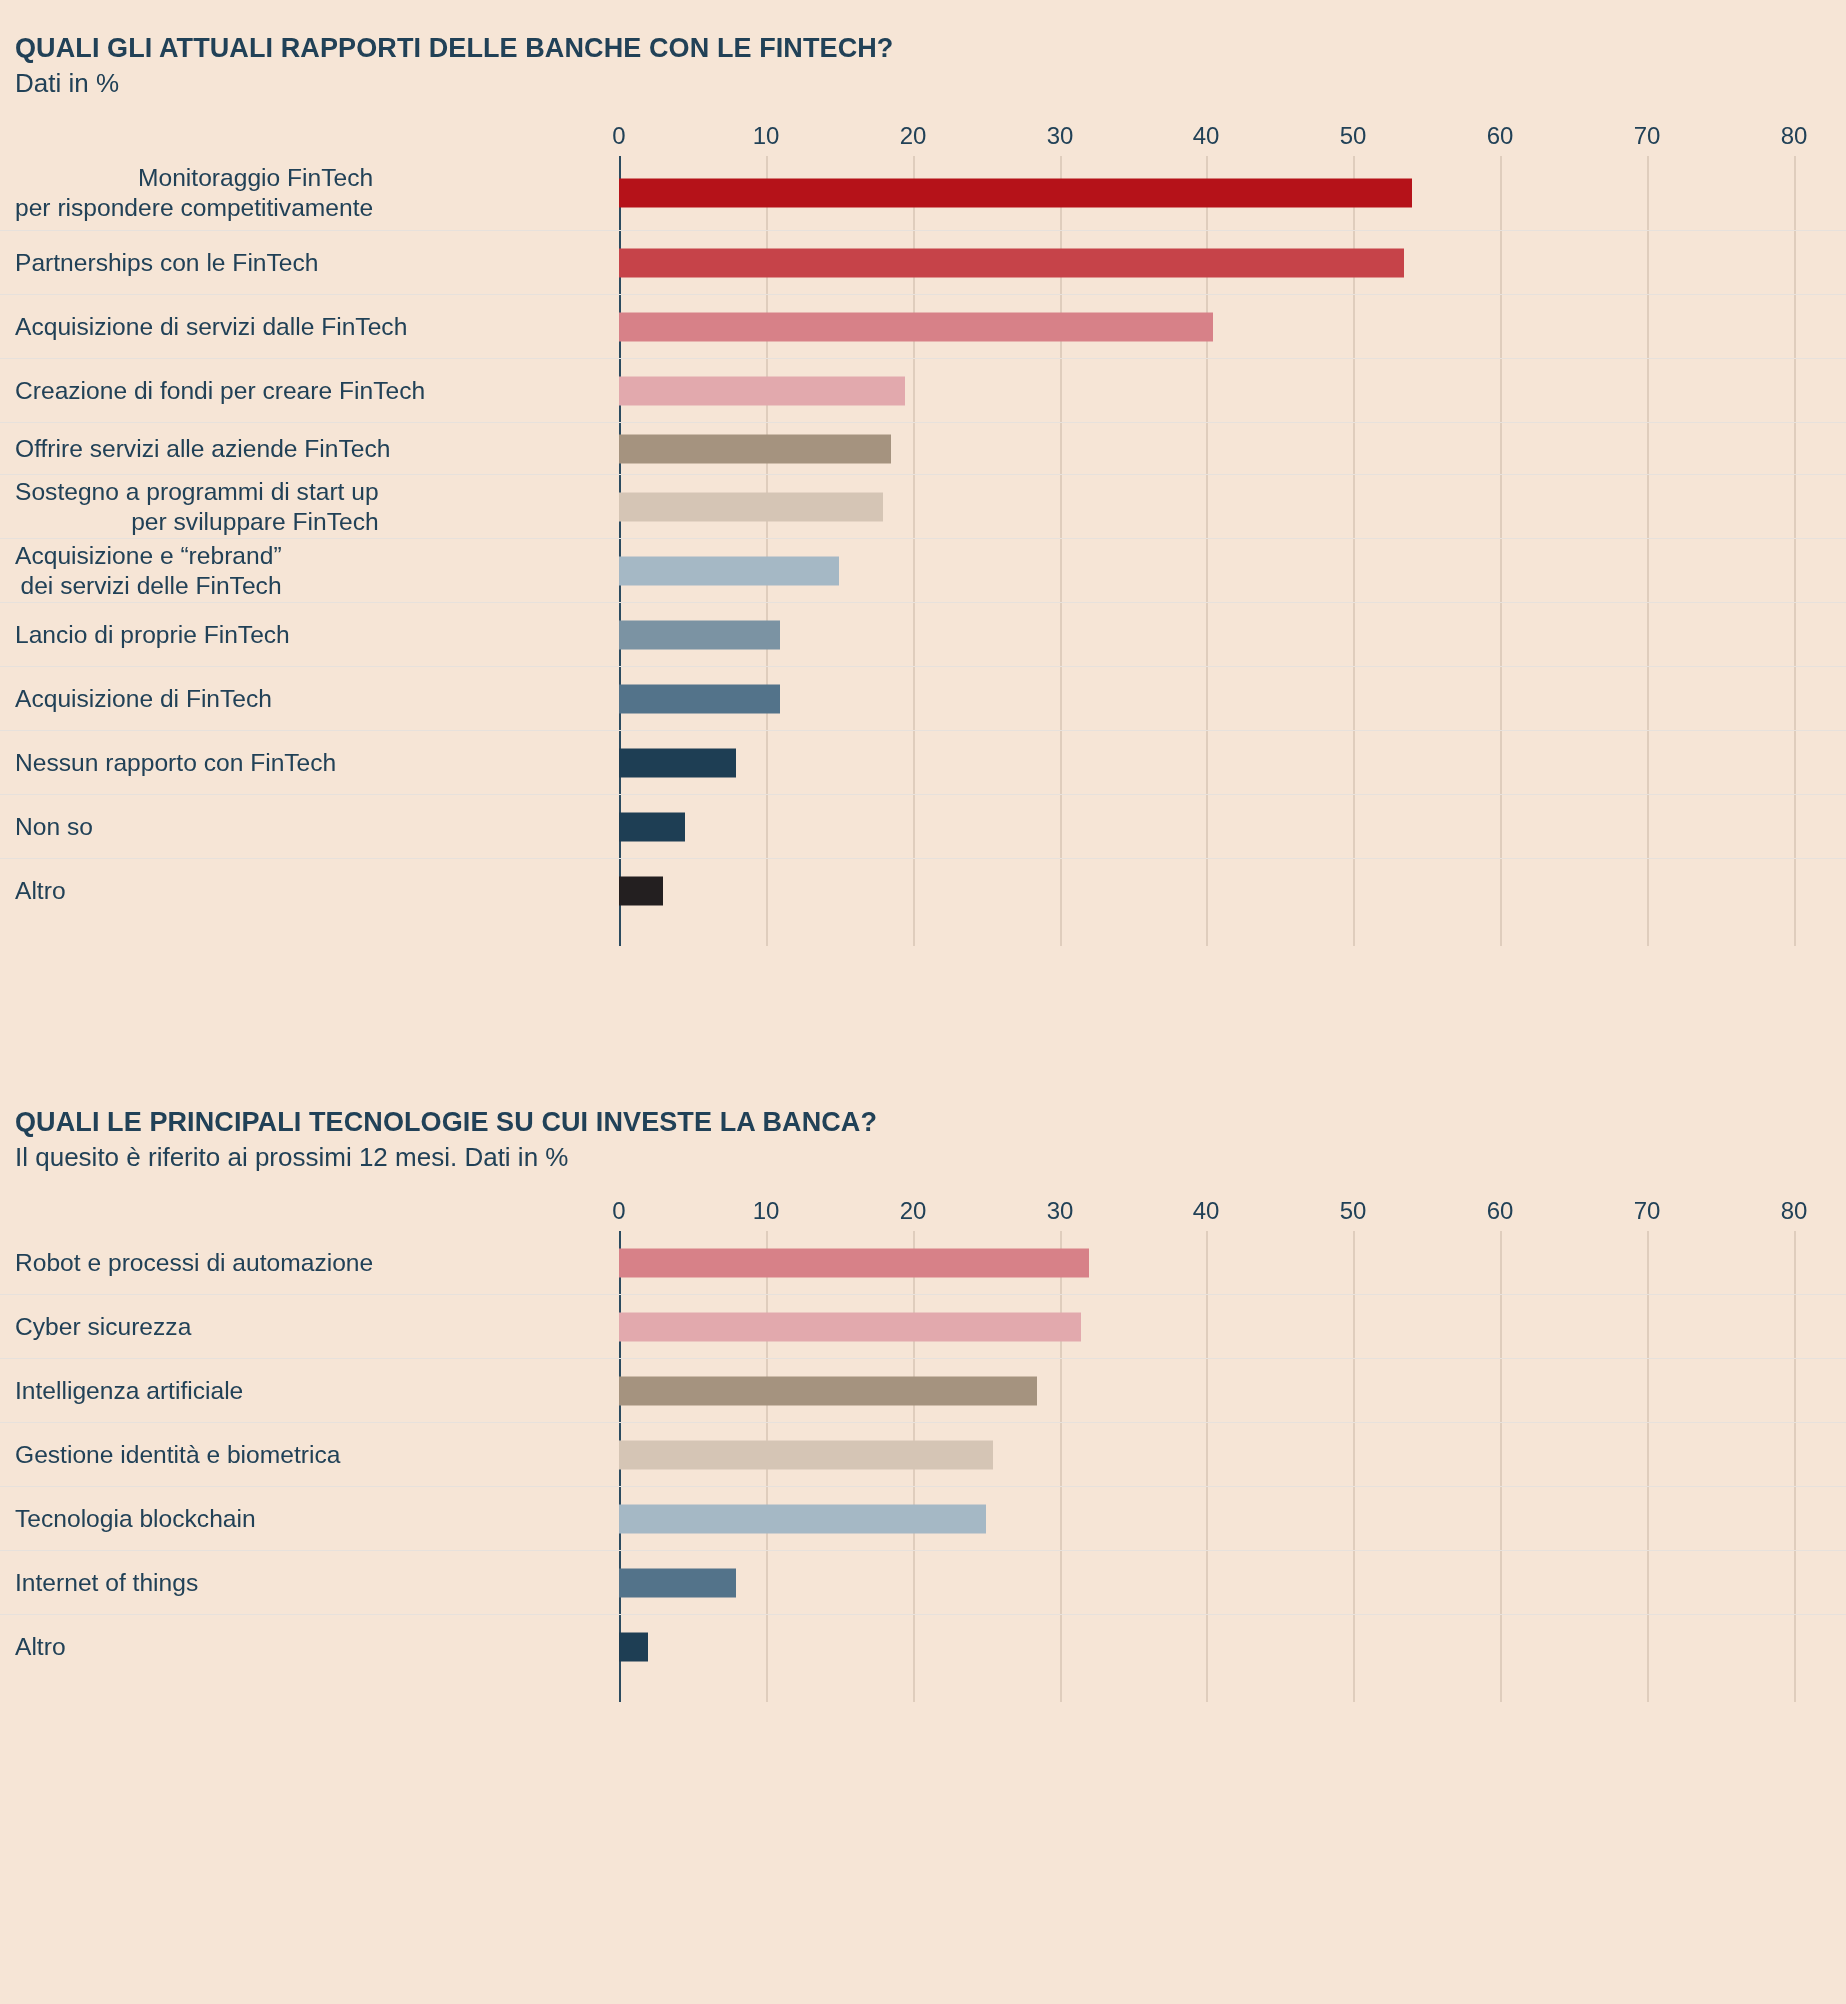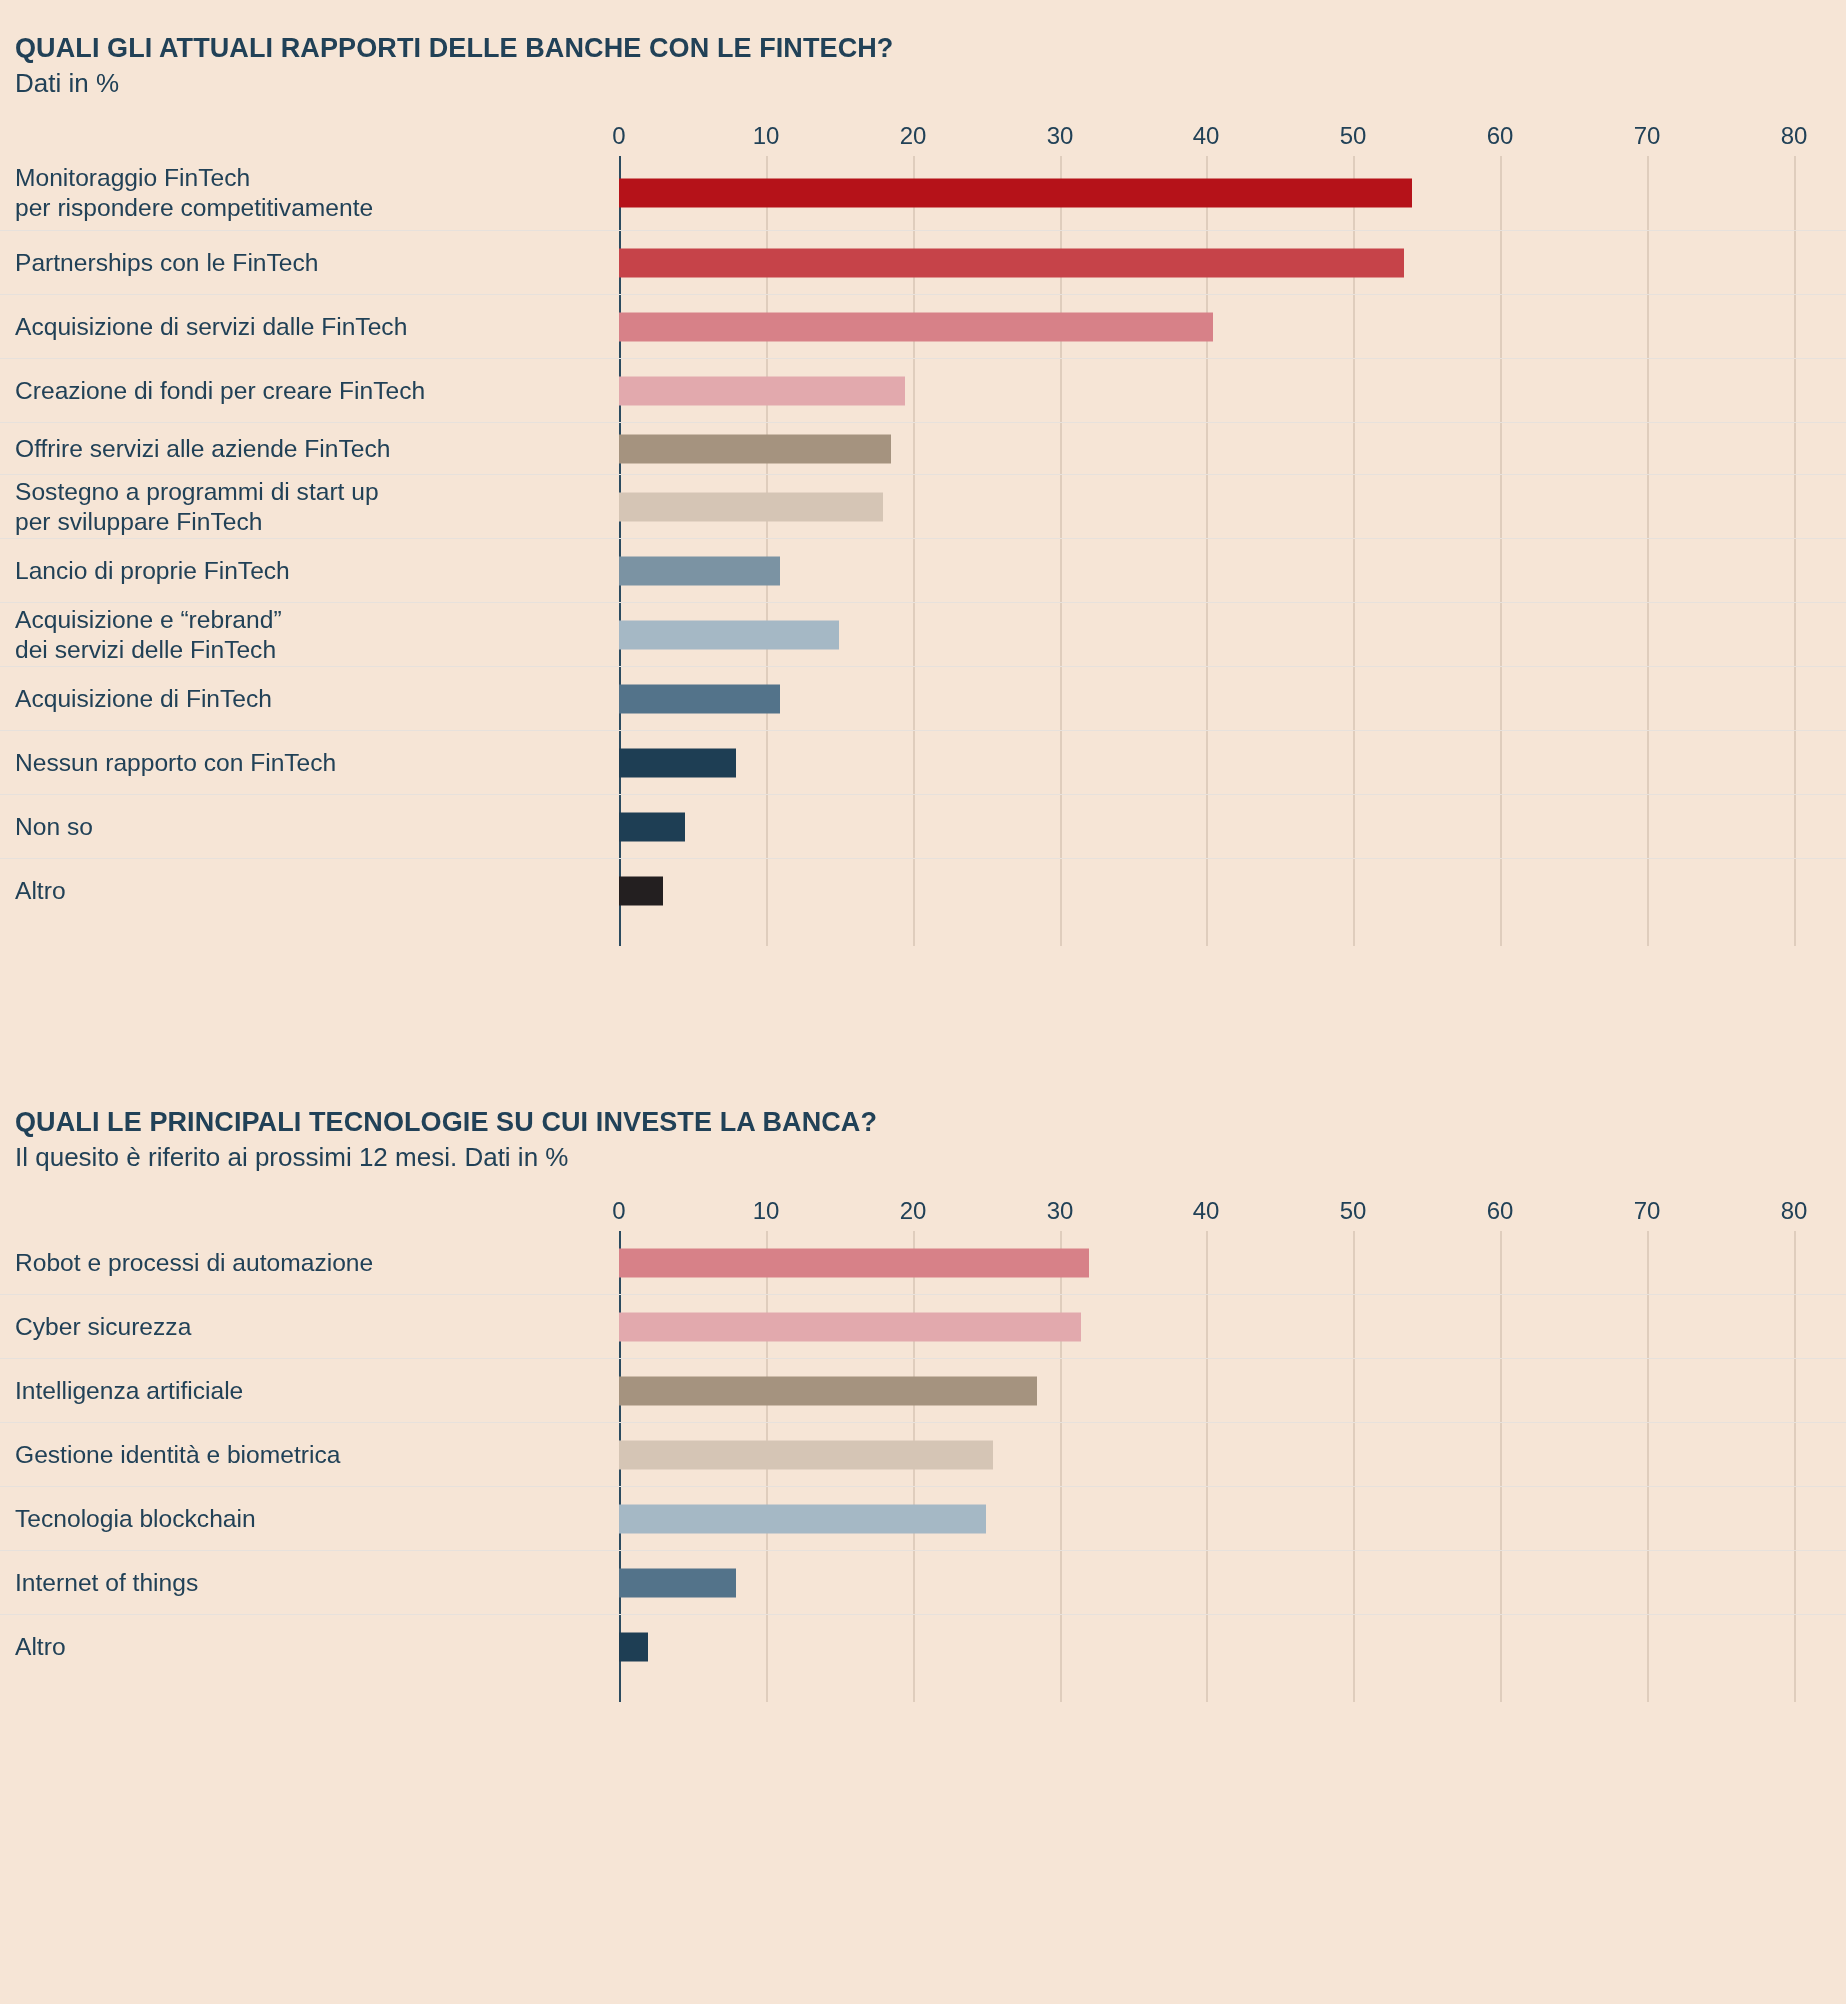--- a/index.html
+++ b/index.html
@@ -35,20 +35,21 @@
     position:absolute;top:0;transform:translateX(-50%);
     font-size:24px;color:#214157;white-space:nowrap;
   }
 
   .rows{position:relative;}
 
   .row{
     position:relative;
     box-sizing:border-box;
     border-bottom:1.4px solid #e7e1dc;
+    text-align:right;
   }
   .row:last-child{border-bottom:none;}
 
   .row .cat{
     position:absolute;left:15px;top:50%;
     transform:translateY(-50%);
     font-size:24.6px;line-height:1.22;color:#214157;
     white-space:pre-line;
     z-index:4;
   }
@@ -197,41 +198,41 @@
               <span class="zero" style="left:619px"></span>
               <span class="" style="left:766px"></span>
               <span class="" style="left:913px"></span>
               <span class="" style="left:1060px"></span>
               <span class="" style="left:1206px"></span>
               <span class="" style="left:1353px"></span>
               <span class="" style="left:1500px"></span>
               <span class="" style="left:1647px"></span>
               <span class="" style="left:1794px"></span>
             </div>
-            <div class="cat">Lancio di proprie FinTech</div>
-            <div class="barwrap" style="left:619px;width:161px;height:29px">
-              <div class="bar" style="background:#7b93a3"></div>
-            </div>
-          </div>
-          <div class="row" style="height:64px">
-            <div class="grid">
-              <span class="zero" style="left:619px"></span>
-              <span class="" style="left:766px"></span>
-              <span class="" style="left:913px"></span>
-              <span class="" style="left:1060px"></span>
-              <span class="" style="left:1206px"></span>
-              <span class="" style="left:1353px"></span>
-              <span class="" style="left:1500px"></span>
-              <span class="" style="left:1647px"></span>
-              <span class="" style="left:1794px"></span>
-            </div>
             <div class="cat">Acquisizione e “rebrand”
 dei servizi delle FinTech</div>
             <div class="barwrap" style="left:619px;width:220px;height:29px">
               <div class="bar" style="background:#a5b8c5"></div>
+            </div>
+          </div>
+          <div class="row" style="height:64px">
+            <div class="grid">
+              <span class="zero" style="left:619px"></span>
+              <span class="" style="left:766px"></span>
+              <span class="" style="left:913px"></span>
+              <span class="" style="left:1060px"></span>
+              <span class="" style="left:1206px"></span>
+              <span class="" style="left:1353px"></span>
+              <span class="" style="left:1500px"></span>
+              <span class="" style="left:1647px"></span>
+              <span class="" style="left:1794px"></span>
+            </div>
+            <div class="cat">Lancio di proprie FinTech</div>
+            <div class="barwrap" style="left:619px;width:161px;height:29px">
+              <div class="bar" style="background:#7b93a3"></div>
             </div>
           </div>
           <div class="row" style="height:64px">
             <div class="grid">
               <span class="zero" style="left:619px"></span>
               <span class="" style="left:766px"></span>
               <span class="" style="left:913px"></span>
               <span class="" style="left:1060px"></span>
               <span class="" style="left:1206px"></span>
               <span class="" style="left:1353px"></span>

